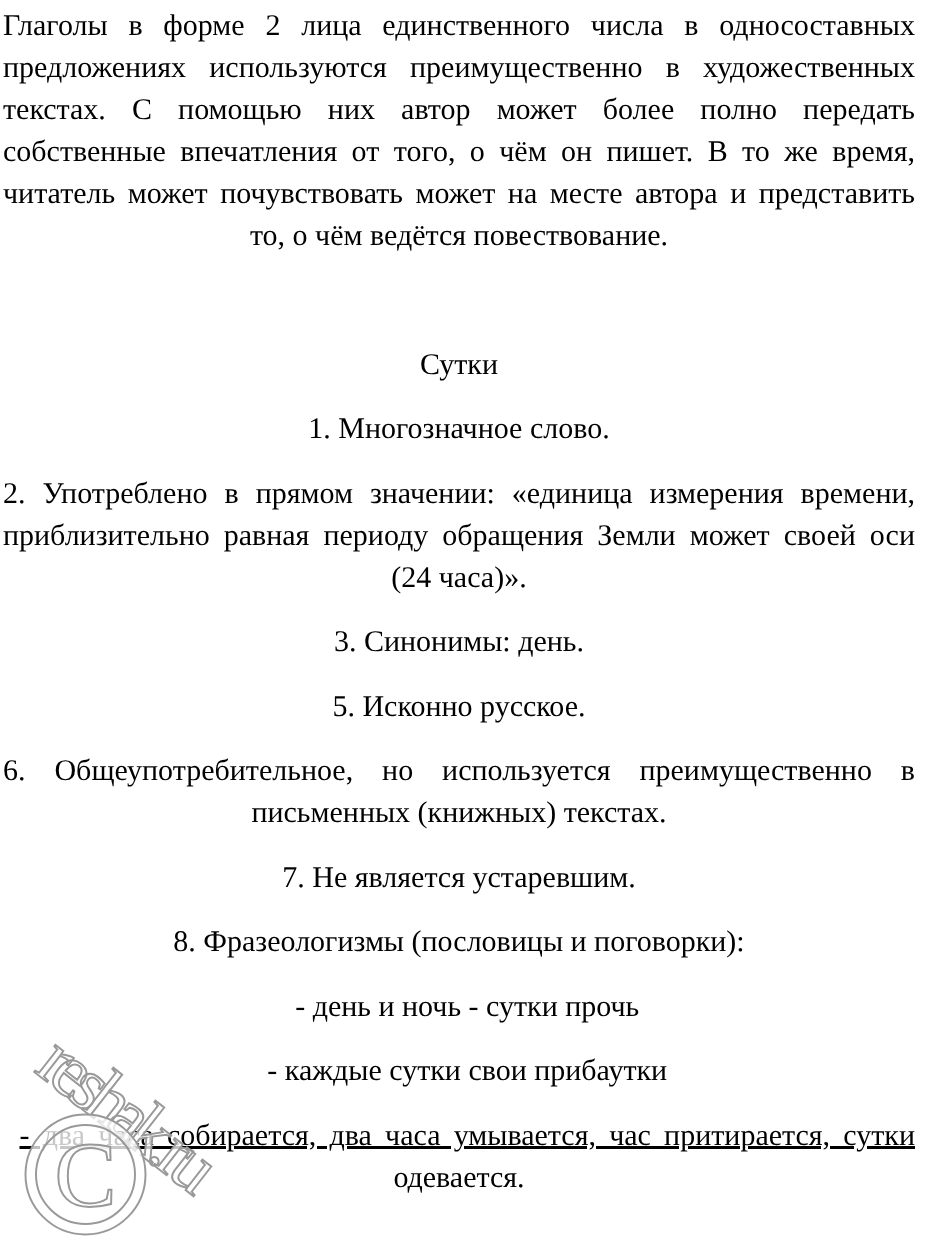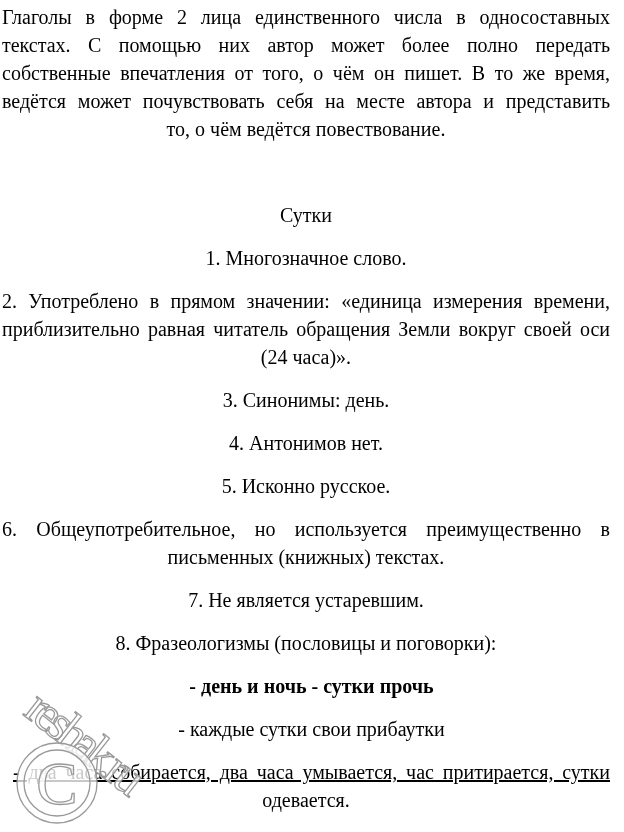--- a/index.html
+++ b/index.html
@@ -48,60 +48,58 @@
   .watermark text {
     font-family: "Liberation Serif", "DejaVu Serif", serif;
   }
 </style>
 </head>
 <body>
 
 <div class="doc" id="doc">
     <div class="para">
       <div class="line jl">Глаголы в форме 2 лица единственного числа в односоставных</div>
+      <div class="line jl">предложениях используются преимущественно в художественных</div>
       <div class="line jl">текстах. С помощью них автор может более полно передать</div>
       <div class="line jl">собственные впечатления от того, о чём он пишет. В то же время,</div>
-      <div class="line jl">ведётся может почувствовать себя на месте автора и представить</div>
+      <div class="line jl">читатель может почувствовать может на месте автора и представить</div>
       <div class="line">то, о чём ведётся повествование.</div>
     </div>
     <div class="para">
       <div class="line">&nbsp;</div>
     </div>
     <div class="para">
       <div class="line">Сутки</div>
     </div>
     <div class="para">
       <div class="line">1. Многозначное слово.</div>
     </div>
     <div class="para">
       <div class="line jl">2. Употреблено в прямом значении: «единица измерения времени,</div>
-      <div class="line jl">приблизительно равная читатель обращения Земли вокруг своей оси</div>
+      <div class="line jl">приблизительно равная периоду обращения Земли может своей оси</div>
       <div class="line">(24 часа)».</div>
     </div>
     <div class="para">
       <div class="line">3. Синонимы: день.</div>
-    </div>
-    <div class="para">
-      <div class="line">4. Антонимов нет.</div>
     </div>
     <div class="para">
       <div class="line">5. Исконно русское.</div>
     </div>
     <div class="para">
       <div class="line jl">6. Общеупотребительное, но используется преимущественно в</div>
       <div class="line">письменных (книжных) текстах.</div>
     </div>
     <div class="para">
       <div class="line">7. Не является устаревшим.</div>
     </div>
     <div class="para">
       <div class="line">8. Фразеологизмы (пословицы и поговорки):</div>
     </div>
     <div class="para">
-      <div class="line" style="padding-left: 11px; font-weight: bold;">- день и ночь - сутки прочь</div>
+      <div class="line" style="padding-left: 11px;">- день и ночь - сутки прочь</div>
     </div>
     <div class="para">
       <div class="line" style="padding-left: 11px;">- каждые сутки свои прибаутки</div>
     </div>
     <div class="para">
       <div class="line jl" style="padding-left: 11px; text-decoration: underline;">- два часа собирается, два часа умывается, час притирается, сутки</div>
       <div class="line">одевается.</div>
     </div>
   </div>
 

